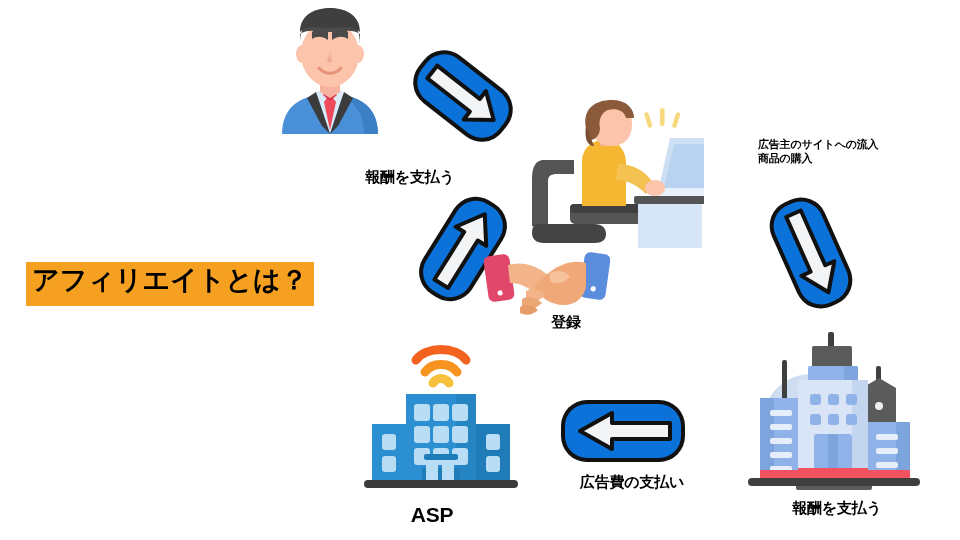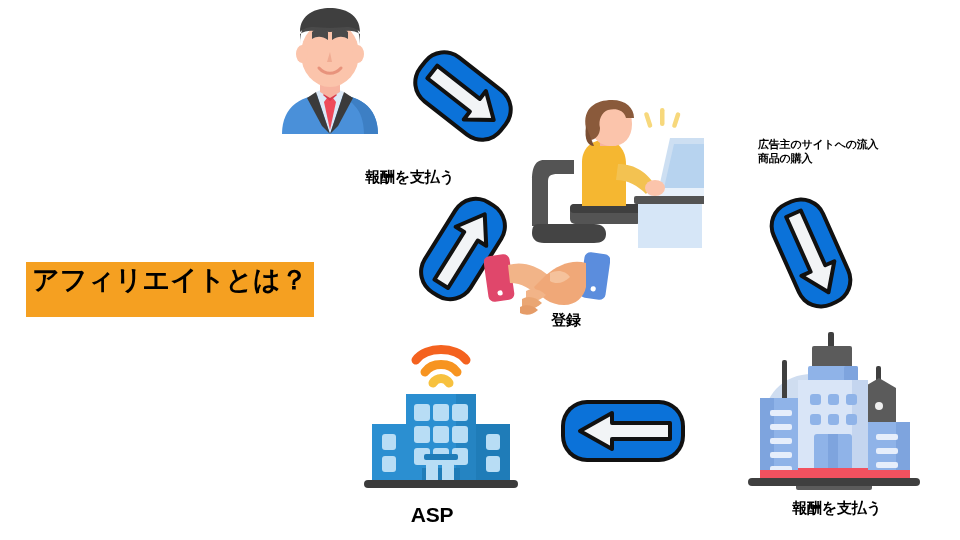--- a/index.html
+++ b/index.html
@@ -29,37 +29,37 @@
     white-space: pre;
     letter-spacing: -0.2px;
   }
   .lbl-center { text-align: center; }
   .lbl-left   { text-align: left; }
 
   #label-net-user      { left: 118px; top: 38px;  width: 166px; font-size: 15px; }
   #label-affiliator    { left: 502px; top: 44px;  width: 244px; font-size: 15px; }
   #label-advertiser-in { left: 746px; top: 137px; width: 215px; font-size: 11px; margin-left: 12px; }
   #label-reward        { left: 338px; top: 167px; width: 144px; font-size: 15px; }
-  #label-register      { left: 528px; top: 312px; width: 76px;  font-size: 15px; font-family: Liberation Mono, monospace; }
+  #label-register      { left: 528px; top: 312px; width: 76px;  font-size: 15px; }
   #label-adfee         { left: 550px; top: 472px; width: 164px; font-size: 15px; }
   #label-asp           { left: 386px; top: 502px; width: 92px;  font-size: 21px; }
   #label-advertiser-site { left: 752px; top: 498px; width: 170px; font-size: 15px; }
 
   
   #title-block {
     left: 26px; top: 262px;
   }
   #title-text {
     display: inline-block;
     background: #f5a021;
     color: #000000;
     font-weight: 700;
     font-size: 27px;
     line-height: 1.32;
-    padding: 1px 6px 18px 6px;
+    padding: 1px 6px 7px 6px;
     white-space: pre;
     letter-spacing: 0px;
     text-align: center;
   }
 
   
   #illus-user        { left: 272px; top: 2px; }
   #illus-blogger     { left: 528px; top: 100px; }
   #illus-handshake   { left: 484px; top: 243px; }
   #illus-asp-building{ left: 358px; top: 332px; }
@@ -309,18 +309,19 @@
 
 
 
   <div class="abs label lbl-left" id="label-advertiser-in">広告主のサイトへの流入
 商品の購入</div>
 
   <div class="abs label lbl-center" id="label-reward">報酬を支払う</div>
 
   <div class="abs label lbl-center" id="label-register">登録</div>
 
+  <div class="abs label lbl-center" id="label-adfee">広告費の支払い</div>
 
   <div class="abs label lbl-center" id="label-asp">ASP</div>
 
   <div class="abs label lbl-center" id="label-advertiser-site">報酬を支払う</div>
 
 </div>
 
 </body></html>

